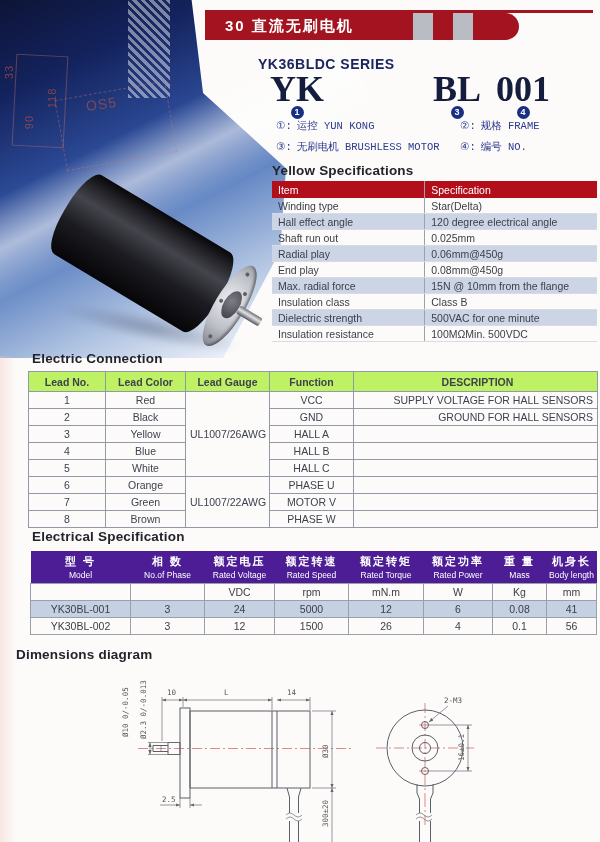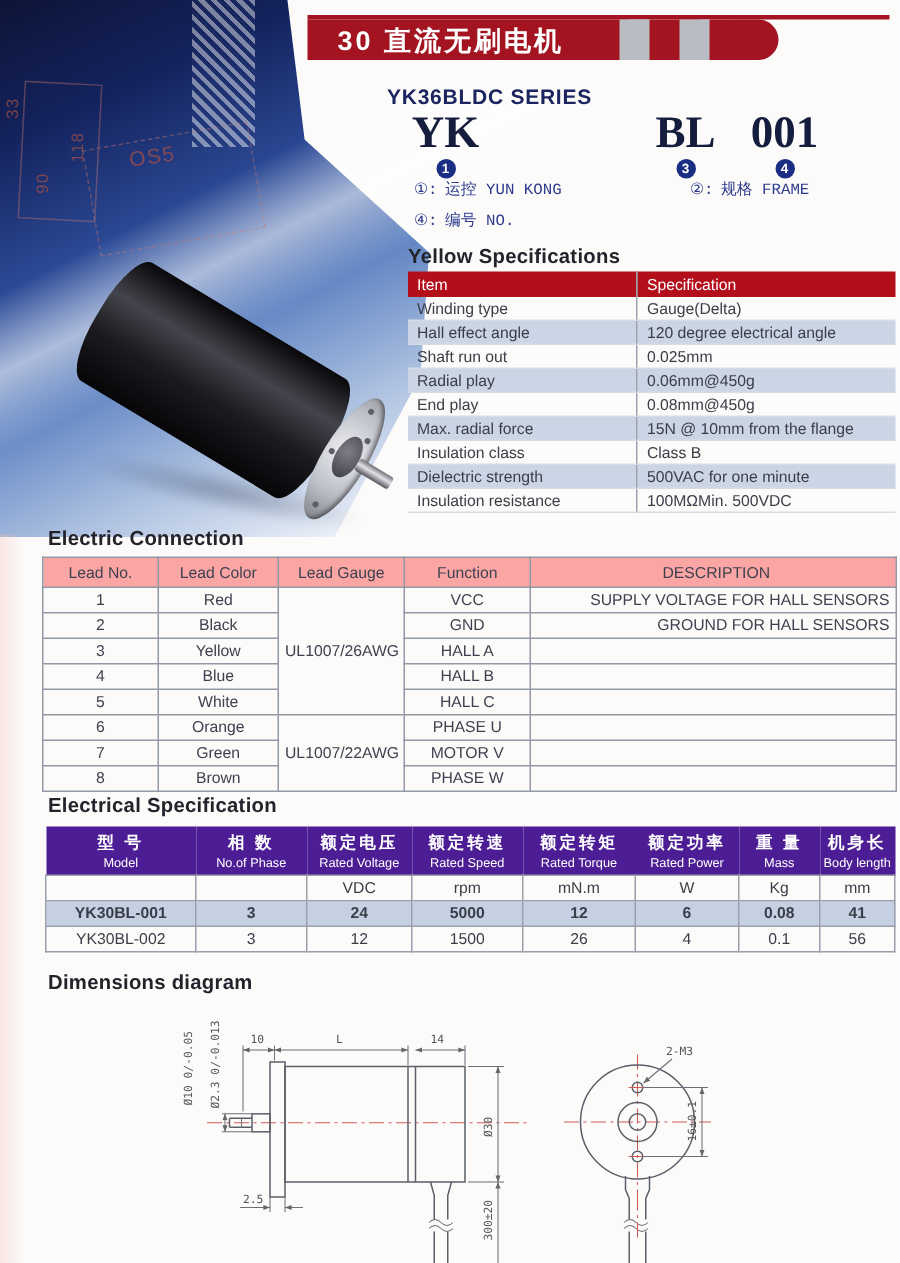--- a/index.html
+++ b/index.html
@@ -51,31 +51,31 @@
     background:radial-gradient(ellipse,rgba(20,30,60,.30),rgba(20,30,60,0) 70%);
     filter:blur(3px);transform:rotate(12deg);
   }
   .edge-tint{position:absolute;left:0;top:356px;bottom:0;width:16px;
     background:linear-gradient(to right,rgba(240,190,185,.35),rgba(240,190,185,0));}
 
   
   .banner-topline{position:absolute;left:205px;top:10px;width:388px;height:3px;background:#a31420;}
   .banner-bar{
     position:absolute;left:205px;top:13px;width:214px;height:27px;background:#a31420;
-    color:#ffffff;font-size:18px;font-weight:bold;letter-spacing:2px;
+    color:#ffffff;font-size:15px;font-weight:bold;letter-spacing:2px;
     display:flex;align-items:center;padding-left:20px;box-sizing:border-box;
   }
   .stripes{position:absolute;left:413px;top:13px;width:110px;height:27px;}
   .sw{position:absolute;top:0;width:46px;height:27px;border-radius:0 23px 23px 0;}
   .sw.red{background:#a31420;} .sw.gray{background:#b9bcc2;}
 
   
   .series-title{position:absolute;left:258px;top:56px;font-size:14px;font-weight:bold;color:#1b2560;letter-spacing:.5px;}
   .code-part{position:absolute;top:74px;width:80px;text-align:center;}
-  .code-text{font-family:"Liberation Serif",serif;font-size:30px;font-weight:bold;color:#151d3e;line-height:30px;}
+  .code-text{font-family:"Liberation Serif",serif;font-size:36px;font-weight:bold;color:#151d3e;line-height:30px;}
   .code-circle{width:13px;height:13px;margin:2px auto 0;border-radius:50%;background:#1a2f84;
     color:#fff;font-size:9px;font-weight:bold;line-height:13px;text-align:center;}
   .legend{position:absolute;left:276px;top:119px;display:grid;grid-template-columns:184px auto;row-gap:7px;
     font-size:10.5px;color:#2c3a8e;}
   .legend-item{white-space:nowrap;font-family:Liberation Mono, monospace;}
   .legend-num{margin-right:5px;}
 
   
   .h-sec{position:absolute;font-size:13.5px;font-weight:bold;color:#23232b;letter-spacing:.2px;}
 
@@ -83,31 +83,31 @@
   table{border-collapse:collapse;}
   .gs-table{position:absolute;left:272px;top:181px;width:325px;font-size:10.5px;}
   .gs-table th{background:#b30f1b;color:#fff;font-weight:normal;text-align:left;padding:2px 6px;height:13px;}
   .gs-table td{padding:1.5px 6px;height:12px;border-bottom:1px solid #d8dbe2;color:#3a3e48;}
   .gs-table td:first-child,.gs-table th:first-child{border-right:1px solid #9aa2b0;width:47%;}
   .gs-table tbody tr:nth-child(even) td{background:#ccd5e6;}
 
   
   .ec-table{position:absolute;left:28px;top:371px;width:570px;font-size:10.5px;table-layout:fixed;}
   .ec-table th,.ec-table td{border:1px solid #9199a6;text-align:center;padding:1px 4px;height:14px;color:#3e4250;}
-  .ec-table th{background:#fca5a5;font-weight:normal;height:17px;}
+  .ec-table th{background:#bef264;font-weight:bold;height:17px;}
   .ec-table td.desc,.ec-table th.desc{text-align:right;padding-left:8px;}
   .ec-table th.desc{text-align:center;}
 
   
   .es-table{position:absolute;left:30px;top:551px;width:567px;table-layout:fixed;font-size:10.5px;}
   .es-table th{background:#4c1d95;color:#fff;padding:3px 2px;font-weight:normal;}
   .es-table .cn{font-size:11px;font-weight:bold;letter-spacing:2px;}
   .es-table .en{font-size:8.5px;margin-top:1px;}
   .es-table td{border:1px solid #99a0ac;text-align:center;height:14px;padding:1px 2px;color:#3a3e48;}
-  .es-table tbody tr.hl td{background:#c6d0e3;font-weight:bold;}
+  .es-table tbody tr.hl td{background:#c6d0e3;}
 
   
   .dim-svg{position:absolute;left:20px;top:665px;}
   .dim-svg text{font-family:"DejaVu Sans Mono",monospace;font-size:7.5px;fill:#555;}
   .oln{stroke:#5a5f68;stroke-width:1;fill:none;}
   .dln{stroke:#6a6f78;stroke-width:.7;fill:none;}
   .cln{stroke:#cc5a55;stroke-width:.7;fill:none;stroke-dasharray:10 3 2 3;}
 </style>
 </head>
 <body>
@@ -163,35 +163,36 @@
     <div class="code-circle">3</div>
   </div>
   <div class="code-part" style="left:483px;">
     <div class="code-text">001</div>
     <div class="code-circle">4</div>
   </div>
 
   <div class="legend">
     <span class="legend-item"><span class="legend-num">①:</span><span>运控 YUN KONG</span></span>
     <span class="legend-item"><span class="legend-num">②:</span><span>规格 FRAME</span></span>
+    <span class="legend-item"><span class="legend-num">③:</span><span>无刷电机 BRUSHLESS MOTOR</span></span>
     <span class="legend-item"><span class="legend-num">④:</span><span>编号 NO.</span></span>
   </div>
 
   <div class="h-sec" style="left:272px;top:163px;">Yellow Specifications</div>
   <table class="gs-table">
     <thead>
       <tr>
         <th>Item</th>
         <th>Specification</th>
       </tr>
     </thead>
     <tbody>
       <tr>
           <td>Winding type</td>
-          <td>Gauge(Delta)</td>
+          <td>Star(Delta)</td>
         </tr>
       <tr>
           <td>Hall effect angle</td>
           <td>120 degree electrical angle</td>
         </tr>
       <tr>
           <td>Shaft run out</td>
           <td>0.025mm</td>
         </tr>
       <tr>
@@ -368,21 +369,21 @@
         <td>12</td>
           <td>1500</td>
         <td>26</td>
           <td>4</td>
         <td>0.1</td>
           <td>56</td>
       </tr>
     </tbody>
   </table>
 
-  <div class="h-sec" style="left:32px;top:647px;">Dimensions diagram</div>
+  <div class="h-sec" style="left:16px;top:647px;">Dimensions diagram</div>
 
   <svg class="dim-svg" width="560" height="177" viewBox="0 0 560 177">
     <defs>
       <marker id="ar" viewBox="0 0 10 10" refX="9" refY="5" markerWidth="7" markerHeight="7" orient="auto-start-reverse">
         <path d="M0,1.5 L9,5 L0,8.5 z" fill="#666"></path>
       </marker>
     </defs>
 
     <line class="cln" x1="118" y1="83.5" x2="332" y2="83.5"></line>
 

